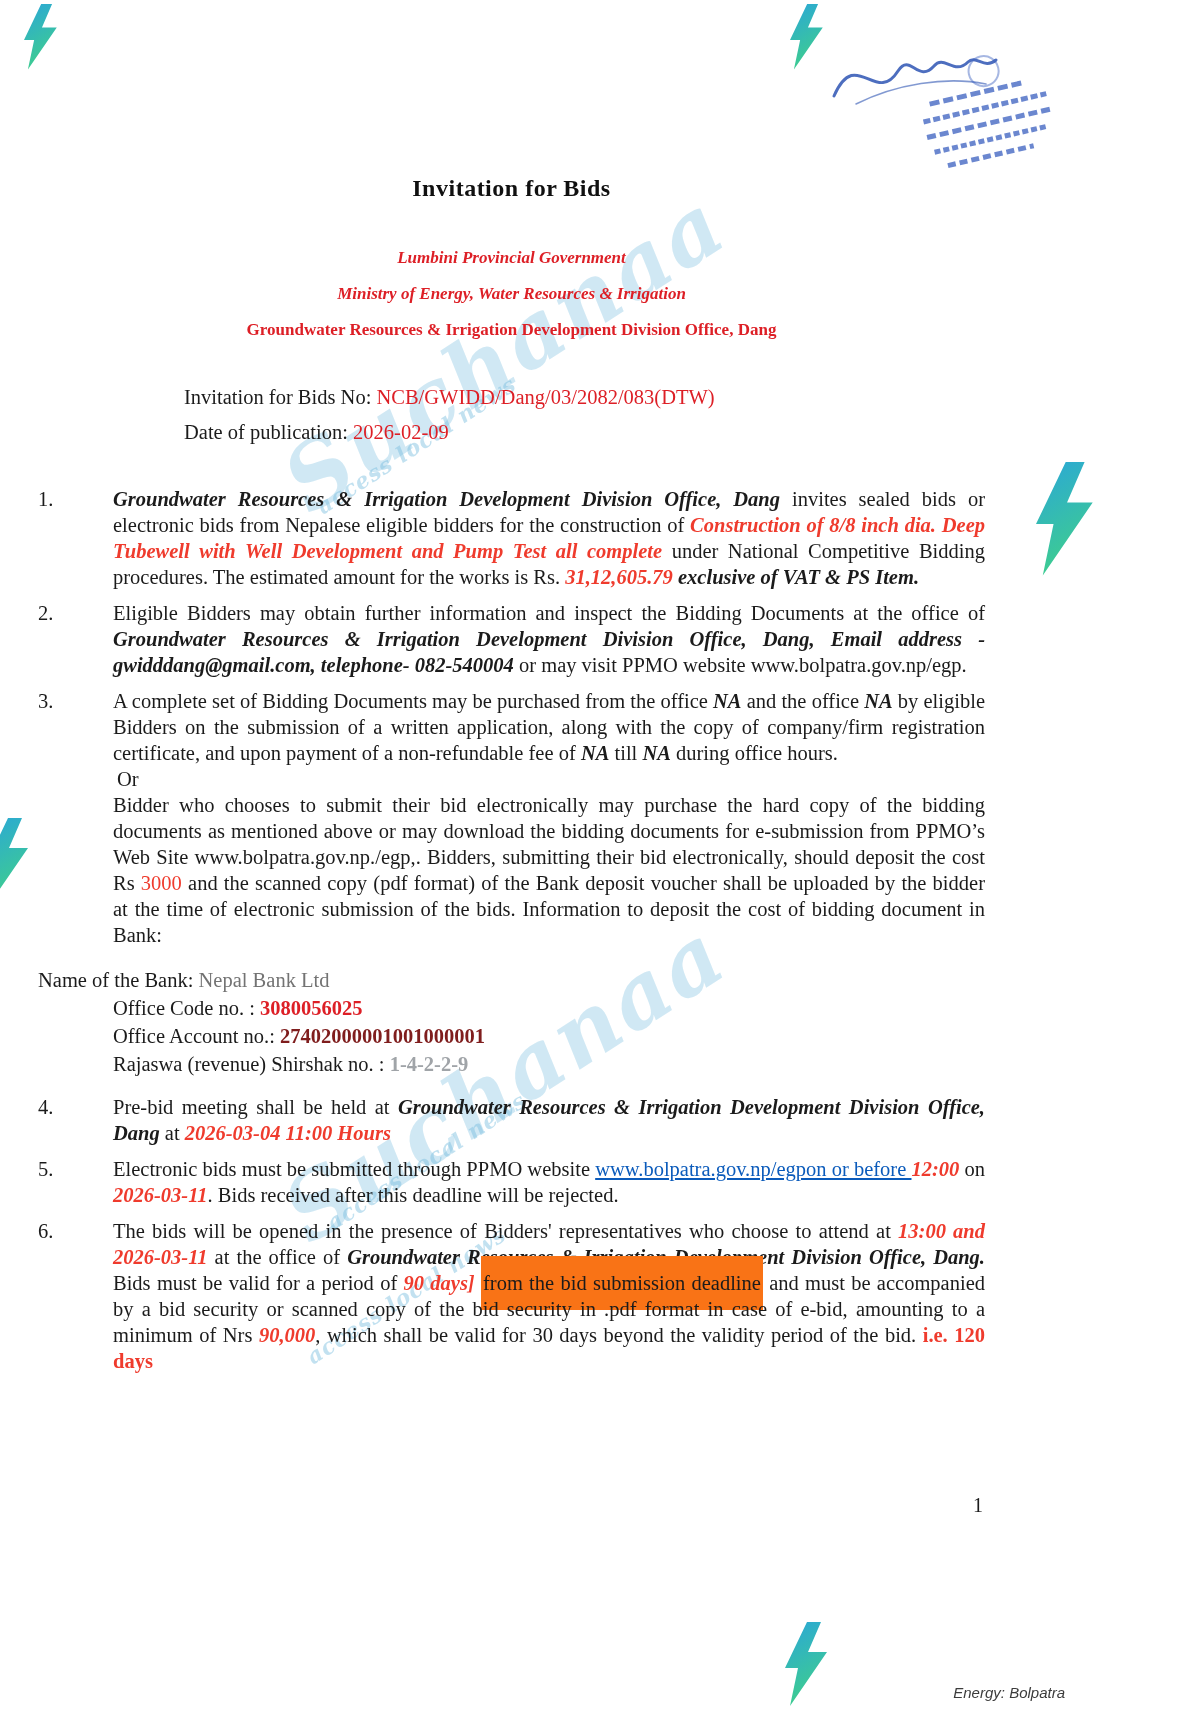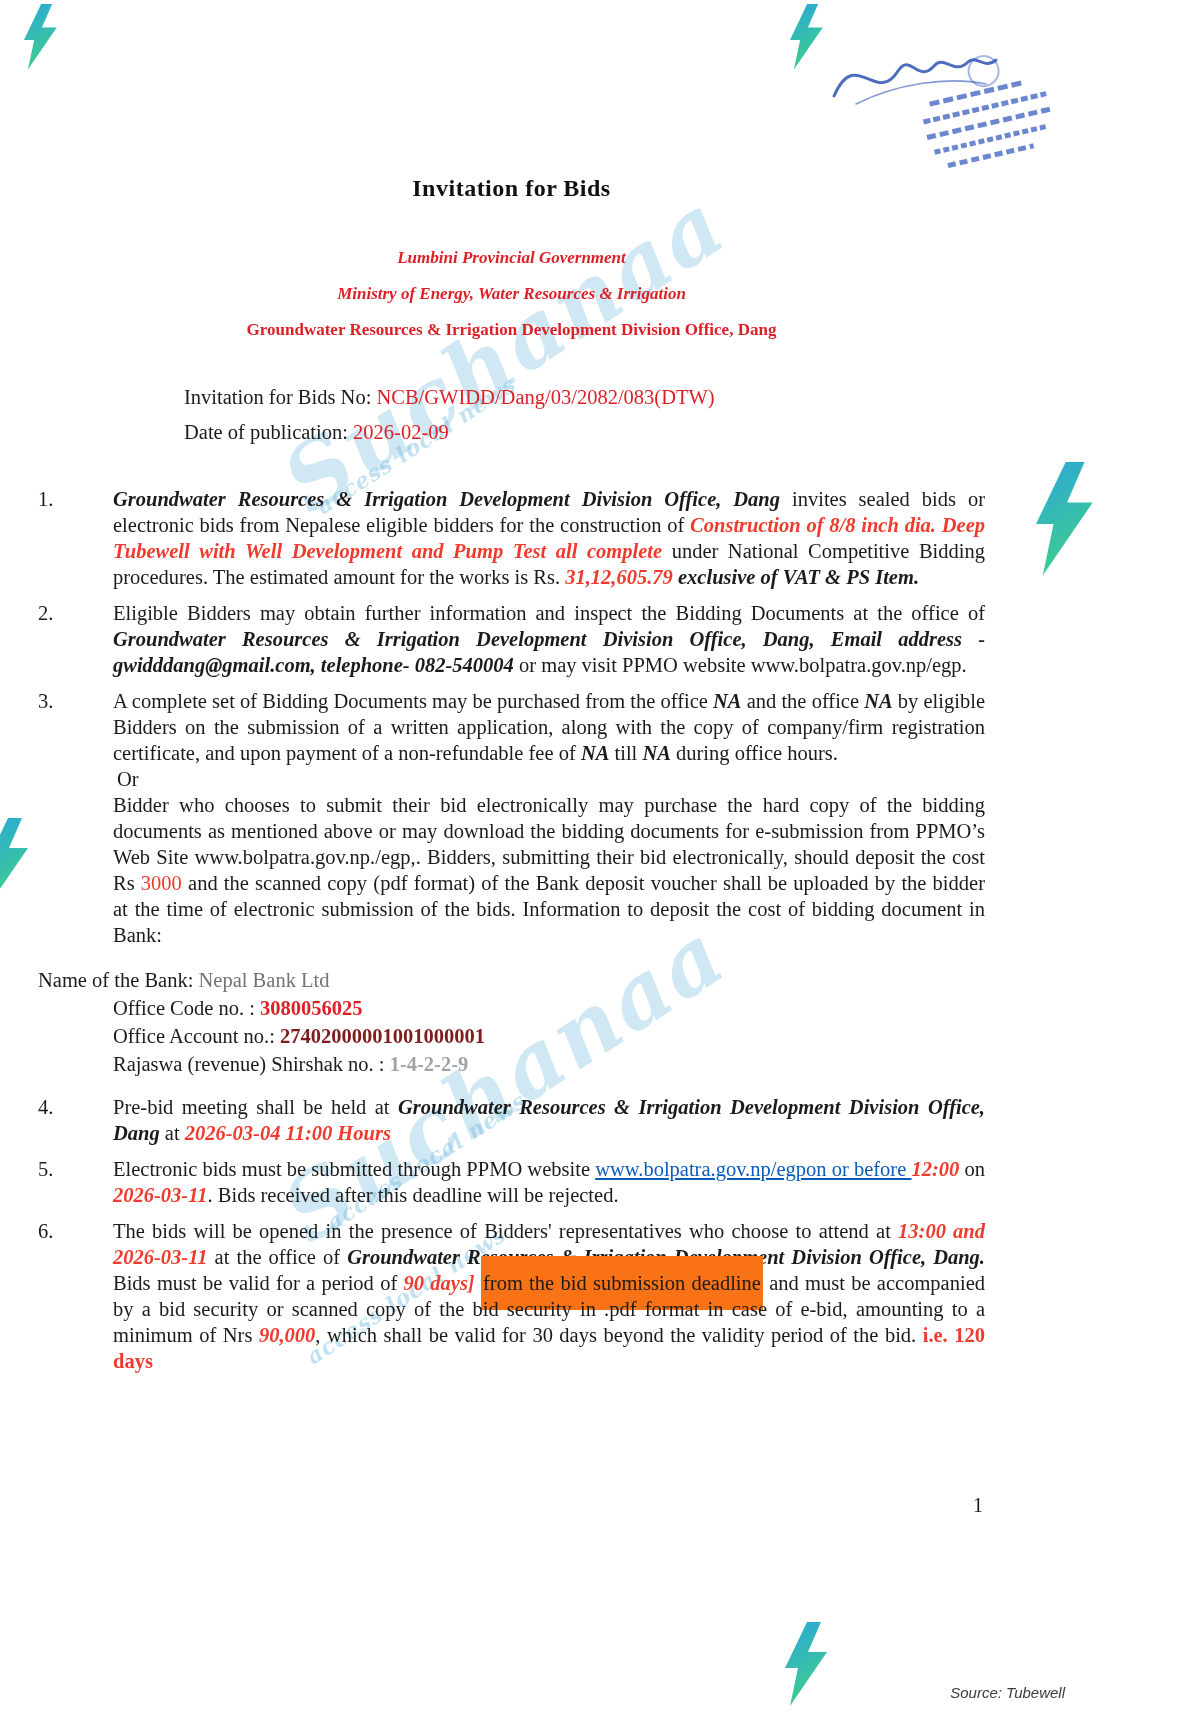--- a/index.html
+++ b/index.html
@@ -145,15 +145,15 @@
     </div>
 
     <div class="li gap18">
       <div class="li-num">6.</div>
       <div class="li-body"><span>The bids will be opened in the presence of Bidders' representatives who choose to attend at </span><span class="bi red2">13:00 and 2026-03-11</span><span> at the office of </span><span class="bi">Groundwater Resources &amp; Irrigation Development Division Office, Dang.</span><span> Bids must be valid for a period of </span><span class="bi red2">90 days] </span><span class="hl">from the bid submission deadline</span><span> and must be accompanied by a bid security or scanned copy of the bid security in .pdf format in case of e-bid, amounting to a minimum of Nrs </span><span class="bi red2">90,000</span><span>, which shall be valid for 30 days beyond the validity period of the bid. </span><span class="b red2">i.e. 120 days</span></div>
     </div>
 
   </div>
 
   <div class="page-number">1</div>
-  <div class="source">Source: Tubewell</div>
+  <div class="source">Energy: Bolpatra</div>
 
 </div>
 
 </body></html>

